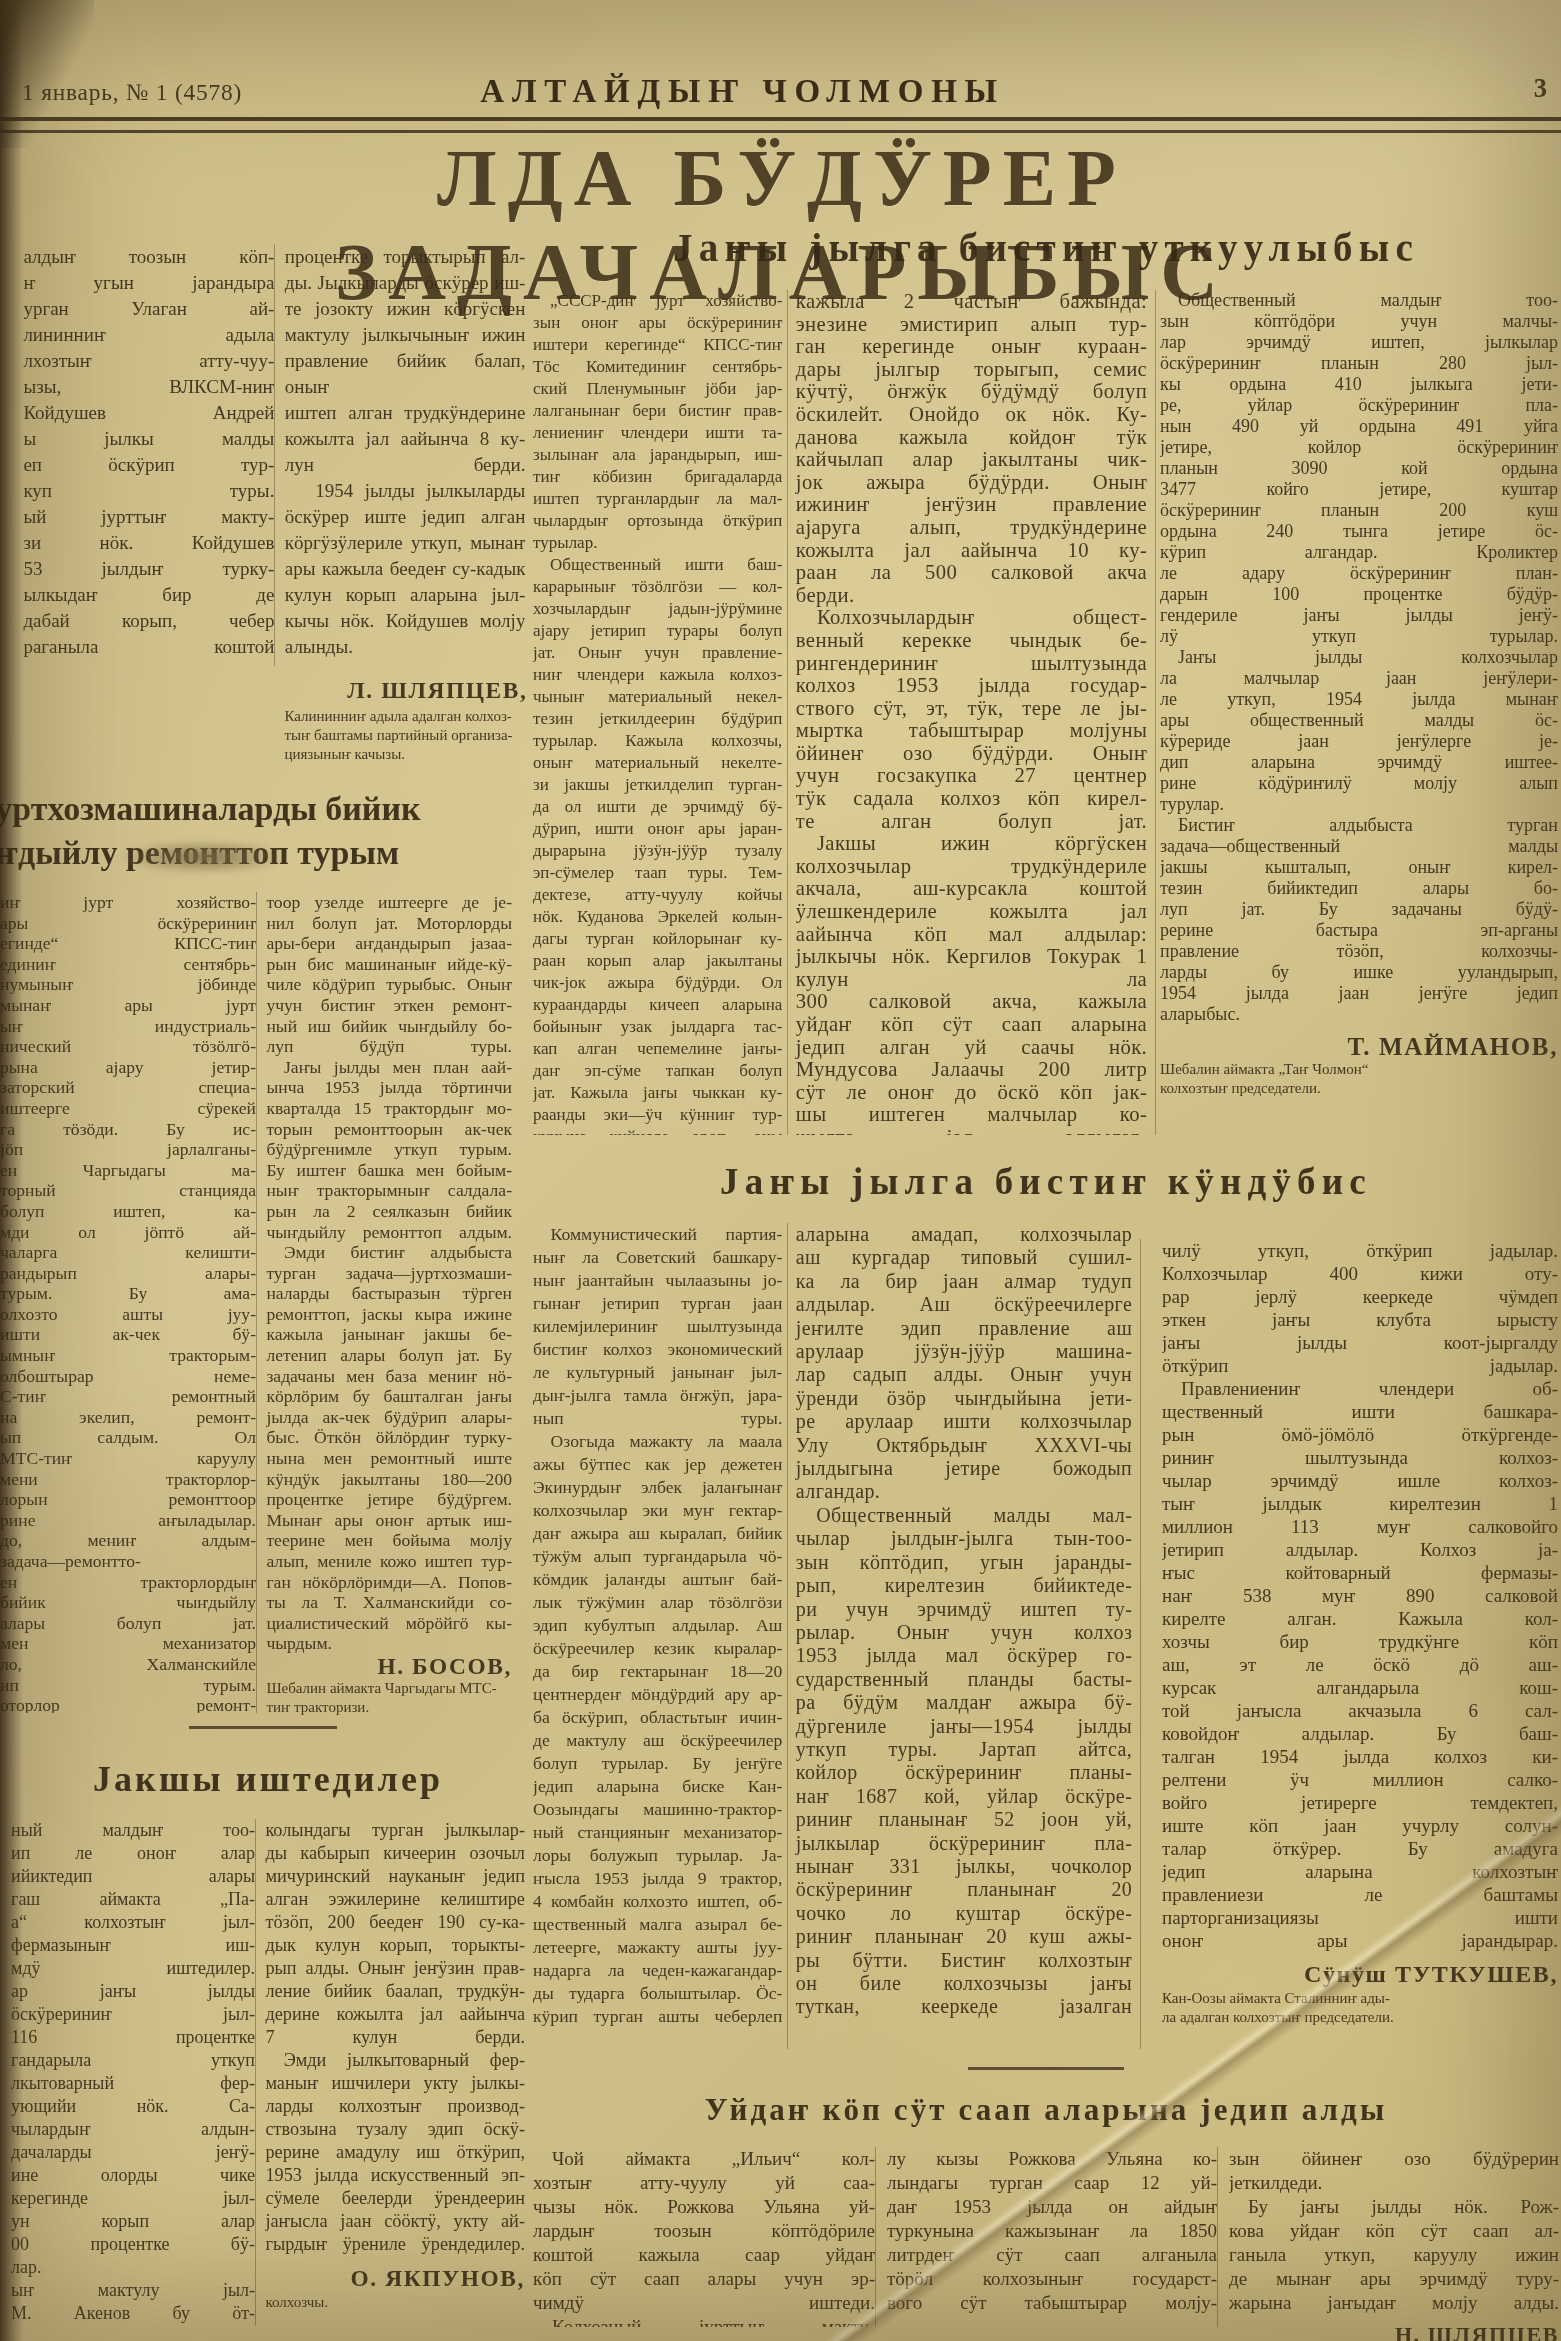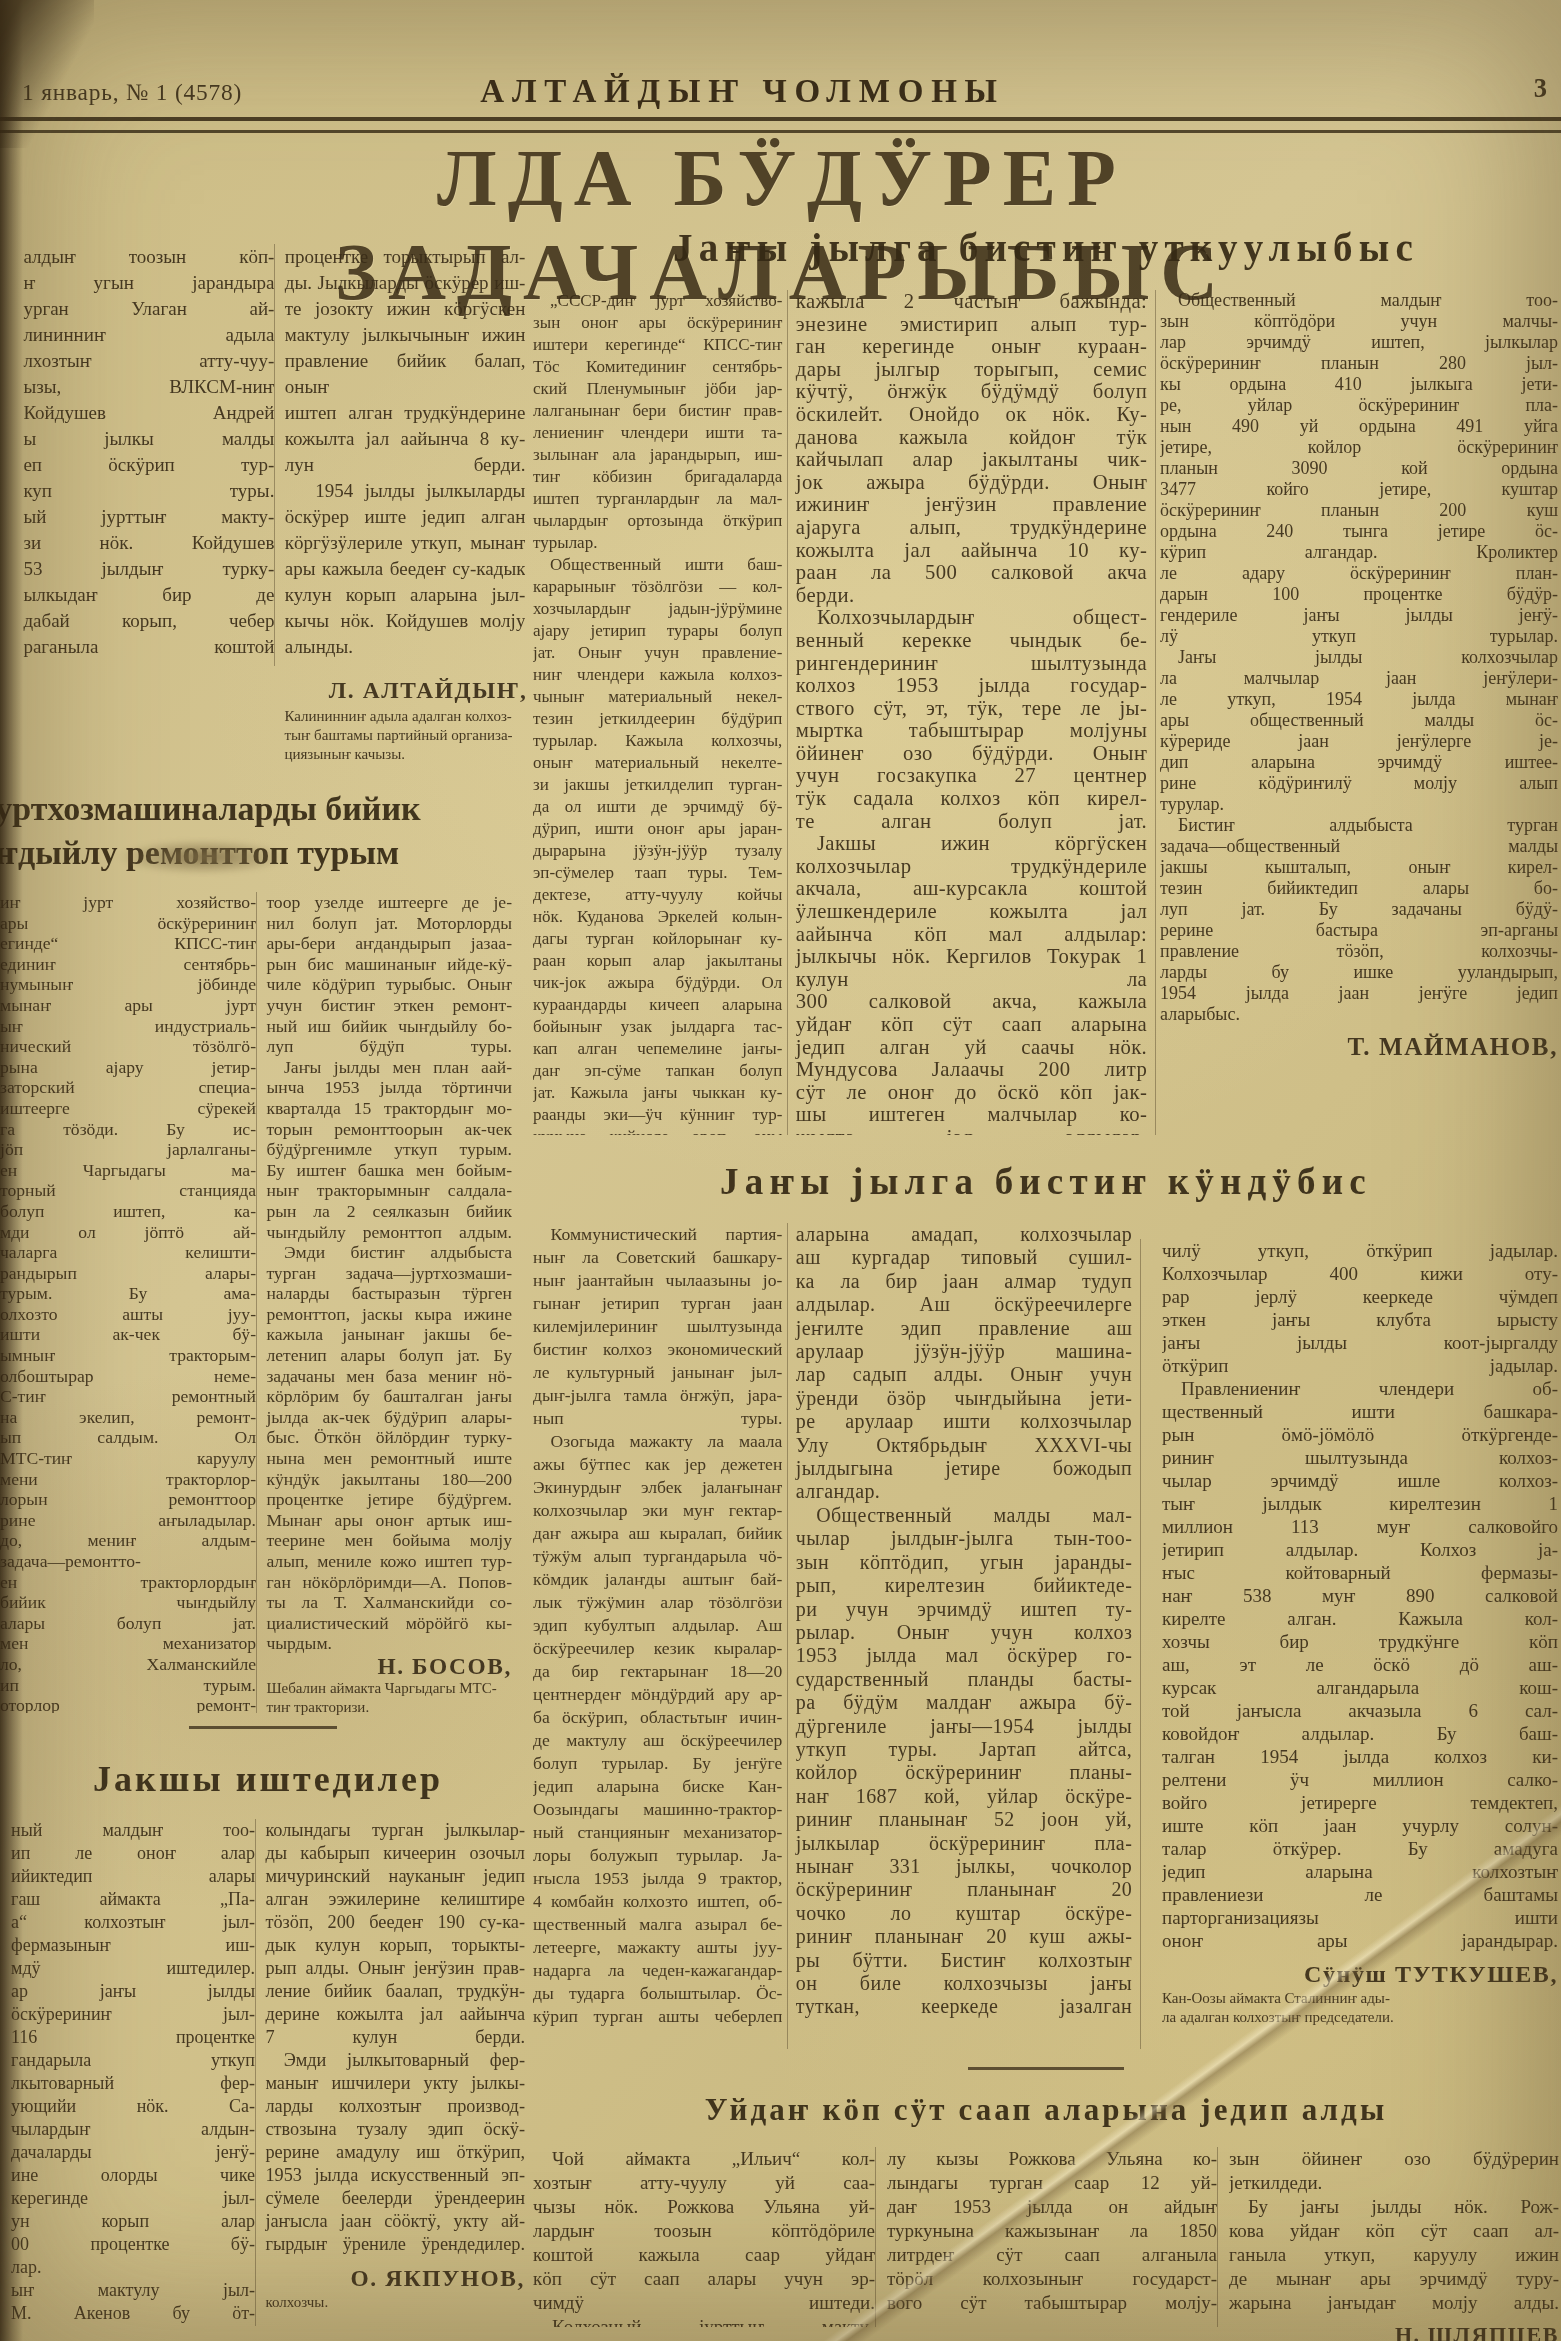--- a/index.html
+++ b/index.html
@@ -147,21 +147,21 @@
 лун берди.
   1954 јылды јылкыларды
 ӧскӱрер иште једип алган
 кӧргӱзӱлериле уткуп, мынаҥ
 ары кажыла беедеҥ су-кадык
 кулун корып аларына јыл-
 кычы нӧк. Койдушев молју
 алынды.</div>
     </div>
     <div class="sigblock">
-      <div class="sig-name">Л. АЛТАЙДЫҤ,</div>
+      <div class="sig-name">Л. ШЛЯПЦЕВ,</div>
       <div class="sig-role pre">Калининниҥ адыла адалган колхоз-
 тыҥ баштамы партийный организа-
 циязыныҥ качызы.</div>
     </div>
   </div>
 
   <div class="art art-b">
     <div class="art-title">Јаҥы јылга бистиҥ уткуулыбыс</div>
     <div class="cols">
       <div class="col col-b1 coltext pre"> „СССР-диҥ јурт хозяйство-
@@ -270,20 +270,22 @@
 задача—общественный малды
 јакшы кышталып, оныҥ кирел-
 тезин бийиктедип алары бо-
 луп јат. Бу задачаны бӱдӱ-
 рерине бастыра эп-арганы
 правление тӧзӧп, колхозчы-
 ларды бу ишке ууландырып,
 1954 јылда јаан јеҥӱге једип
 аларыбыс.</div>
         <div class="sig-name">Т. МАЙМАНОВ,</div>
+        <div class="sig-role pre">Шебалин аймакта „Таҥ Чолмон“
+колхозтыҥ председатели.</div>
       </div>
     </div>
   </div>
 
   <div class="art art-c">
     <div class="art-title pre">уртхозмашиналарды бийик
 ҥдыйлу ремонттоп турым</div>
     <div class="smudge"></div>
     <div class="cols">
       <div class="col coltext pre">иҥ јурт хозяйство-

